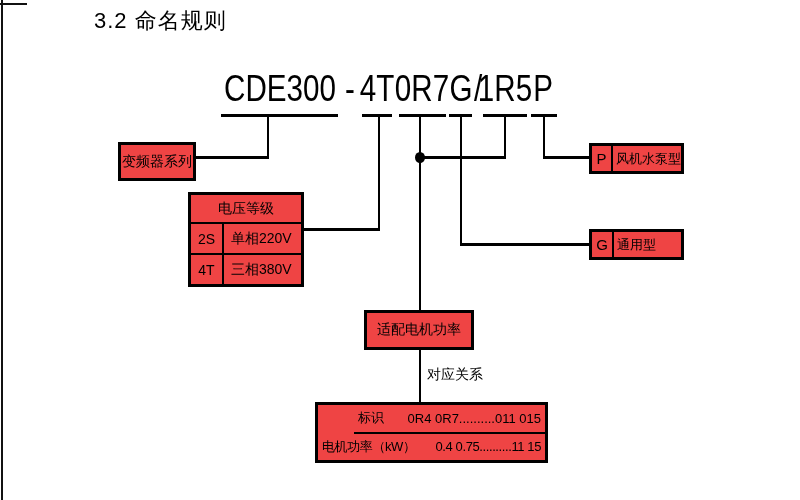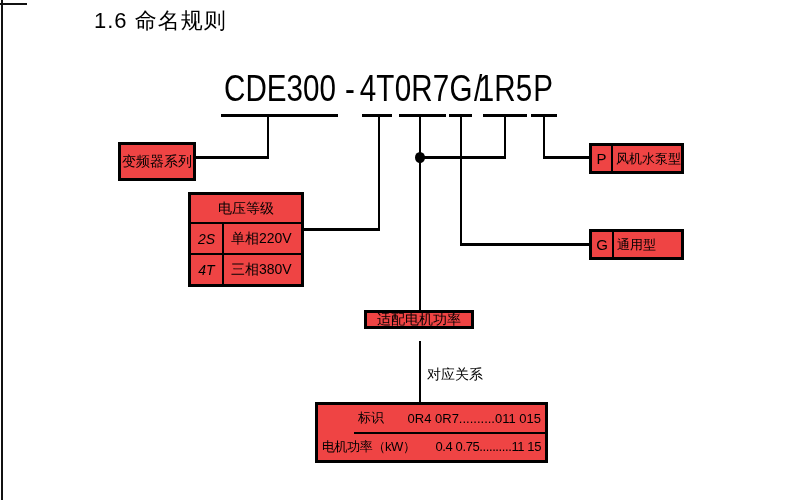--- a/index.html
+++ b/index.html
@@ -20,21 +20,21 @@
   .dot{position:absolute;left:415px;top:152px;width:10px;height:11px;border-radius:50%;background:#000;}
   .obox{
     position:absolute;border:3px solid #000;box-sizing:border-box;background:#ef4444;
     display:flex;align-items:center;justify-content:center;font-size:14px;white-space:nowrap;
   }
   
   .vtable{flex-direction:column;align-items:stretch;justify-content:flex-start;padding:0;}
   .vt-header{height:27px;border-bottom:2px solid #000;display:flex;align-items:center;justify-content:center;}
   .vt-row{flex:1;display:flex;align-items:stretch;}
   .vt-row.first{border-bottom:2px solid #000;}
-  .vt-code{width:31px;border-right:2px solid #000;display:flex;align-items:center;justify-content:center;font-style:italic;}
+  .vt-code{width:31px;border-right:2px solid #000;display:flex;align-items:center;justify-content:center;}
   .vt-desc{flex:1;display:flex;align-items:center;padding-left:7px;}
   
   .typebox{justify-content:flex-start;padding:0;}
   .tb-code{width:20px;height:100%;border-right:2px solid #000;display:flex;align-items:center;justify-content:center;font-size:15px;}
   .tb-label{flex:1;padding-left:3px;font-size:13px;display:flex;align-items:center;}
   
   .ptable{flex-direction:column;align-items:stretch;justify-content:flex-start;padding:0;}
   .pt-row{flex:1;display:flex;align-items:center;justify-content:space-between;padding:0 4px;overflow:hidden;font-size:13px;}
   .pt-row.first{border-bottom:2px solid #000;margin-left:36px;}
   .pt-row.r2{letter-spacing:-0.4px;}
@@ -43,21 +43,21 @@
   .relation{position:absolute;left:427px;top:366px;font-size:14px;white-space:nowrap;}
 </style>
 </head>
 <body>
 
 <div id="page">
 
   <div class="edge-v"></div>
   <div class="edge-h"></div>
 
-  <div class="title">1.6 命名规则</div>
+  <div class="title">3.2 命名规则</div>
 
   <div class="mseg" style="left:280px">CDE300</div>
   <div class="mseg" style="left:350px">-</div>
   <div class="mseg" style="left:377px">4T</div>
   <div class="mseg" style="left:422px">0R7</div>
   <div class="mseg" style="left:461px">G</div>
   <div class="mseg" style="left:478px">/</div>
   <div class="mseg" style="left:505px">1R5</div>
   <div class="mseg" style="left:543px">P</div>
 
@@ -106,21 +106,21 @@
   <div class="obox typebox" style="left:589px;top:143px;width:95px;height:31px">
     <div class="tb-code">P</div>
     <div class="tb-label">风机水泵型</div>
   </div>
 
   <div class="obox typebox" style="left:589px;top:229px;width:95px;height:31px">
     <div class="tb-code">G</div>
     <div class="tb-label">通用型</div>
   </div>
 
-  <div class="obox" style="left:364px;top:310px;width:110px;height:19px">
+  <div class="obox" style="left:364px;top:310px;width:110px;height:40px">
     <span>适配电机功率</span>
   </div>
 
   <div class="relation">对应关系</div>
 
   <div class="obox ptable" style="left:315px;top:402px;width:233px;height:61px">
     <div class="pt-row first">
       <span class="pt-label">标识</span>
       <span class="pt-values">0R4 0R7..........011 015</span>
     </div>

